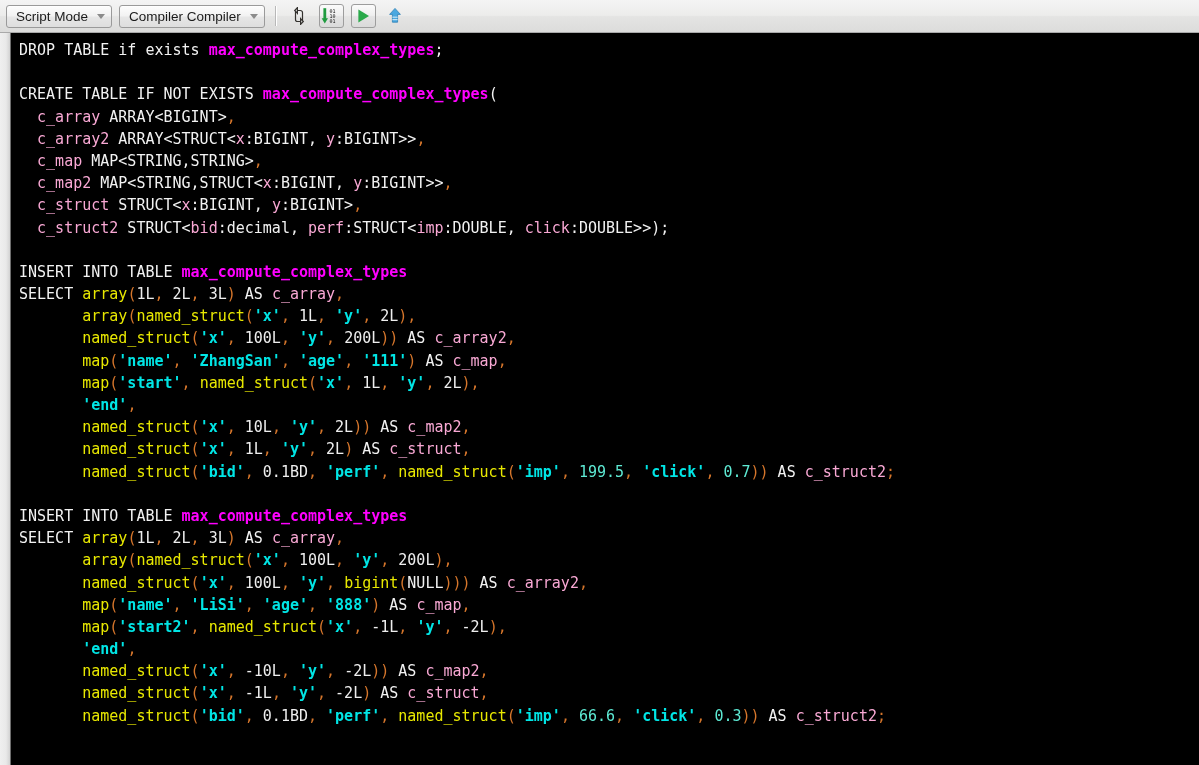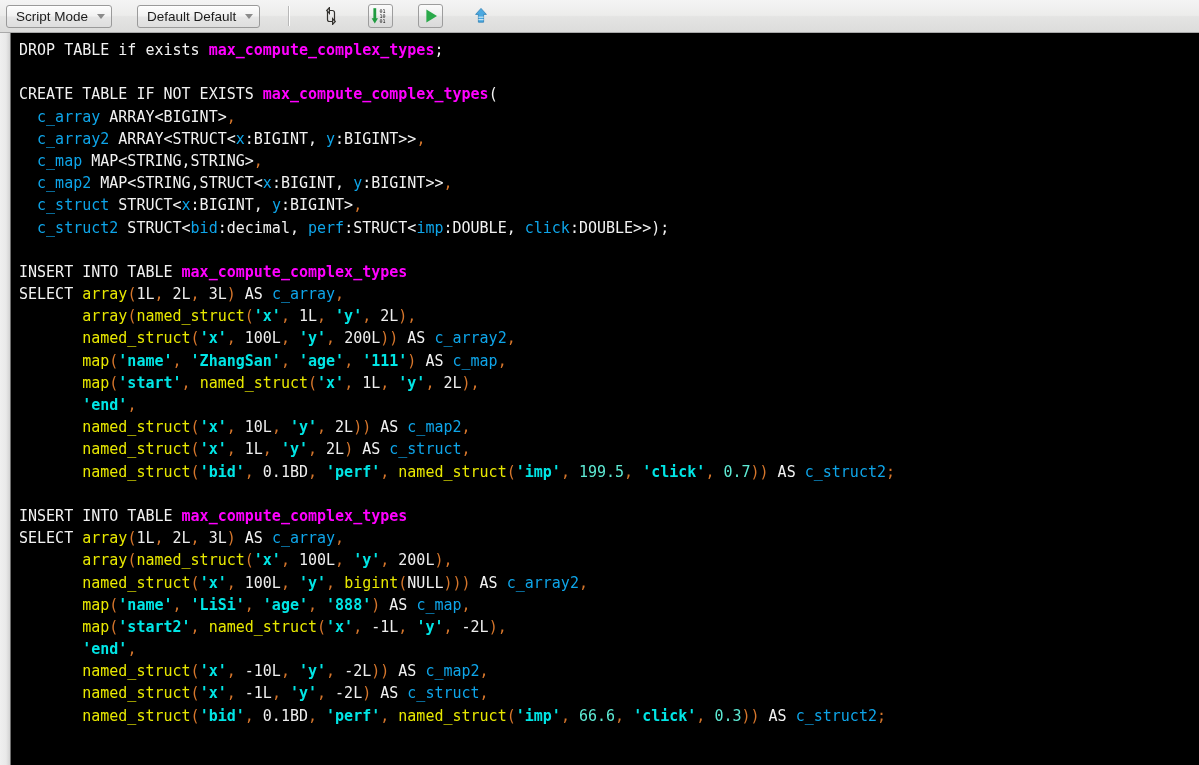--- a/index.html
+++ b/index.html
@@ -16,21 +16,21 @@
 
   
   #toolbar {
     height: 33px;
     box-sizing: border-box;
     background: linear-gradient(to bottom, #f4f4f4 0%, #ececeb 48%, #e4e4e3 52%, #dcdcdb 100%);
     border-bottom: 1px solid #a9a9a9;
     display: flex;
     align-items: center;
     padding: 0 6px;
-    gap: 25px;
+    gap: 7px;
   }
   .combo {
     height: 23px;
     box-sizing: border-box;
     display: inline-flex;
     align-items: center;
     padding: 0 6px 0 9px;
     border: 1px solid #9a9a9a;
     border-radius: 3px;
     background: linear-gradient(to bottom, #fdfdfd 0%, #f2f2f2 47%, #e6e6e6 53%, #dedede 100%);
@@ -97,40 +97,40 @@
     color: #f0f0f0;
     white-space: pre;
     overflow: hidden;
     letter-spacing: 0px;
   }
   #code .line { height: 22.2px; }
 
   
   .kw   { color: #f2f2f2; }
   .tbl  { color: #ff00ff; font-weight: bold; }
-  .id   { color: #0ea5e9; }
+  .id   { color: #f9a8d4; }
   .fn   { color: #e8e800; text-align: right; }
   .str  { color: #00e5e5; font-weight: bold; }
   .num  { color: #eeeeee; }
   .numc { color: #5eead4; }
   .punc { color: #d6762b; }
 </style>
 </head>
 <body>
 
 <div id="toolbar">
 
   <div class="combo">
     <span class="combo-label">Script Mode</span>
     <span class="caret"></span>
   </div>
 
 
   <div class="combo">
-    <span class="combo-label">Default Default</span>
+    <span class="combo-label">Compiler Compiler</span>
     <span class="caret"></span>
   </div>
 
   <div class="tb-sep"></div>
 
   <div class="tb-btn">
     <svg width="18" height="18" viewBox="0 0 18 18">
       <path d="M5.5 4.2 V12.4 a2.1 2.1 0 0 0 2.1 2.1 H10" fill="none" stroke="#33312e" stroke-width="1.2"></path>
       <polygon points="10.6,11.6 13.3,14.5 10.6,17.4" fill="none" stroke="#33312e" stroke-width="1.2"></polygon>
       <path d="M12.5 13.8 V5.6 a2.1 2.1 0 0 0 -2.1 -2.1 H8" fill="none" stroke="#33312e" stroke-width="1.2"></path>

